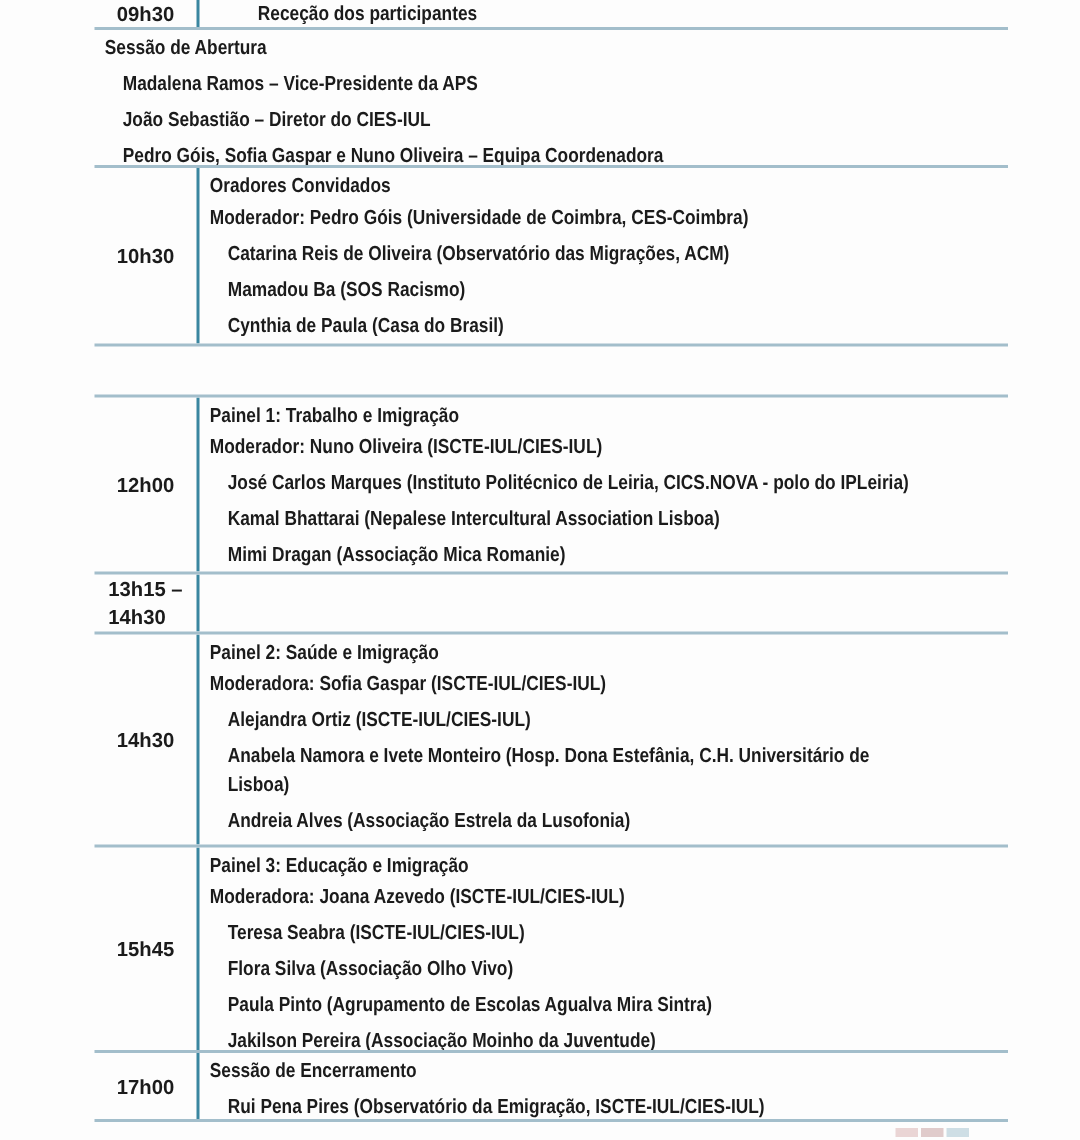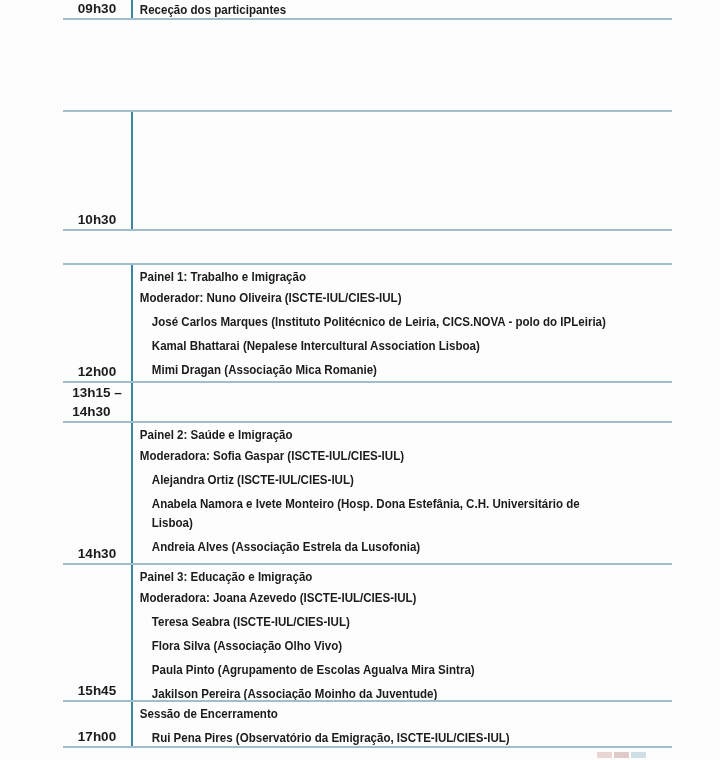--- a/index.html
+++ b/index.html
@@ -11,24 +11,24 @@
   *{box-sizing:border-box;margin:0;padding:0;}
   body{width:720px;height:760px;background:var(--bg);
        font-family:"Liberation Sans","DejaVu Sans",sans-serif;
        font-weight:bold;color:var(--text);position:relative;overflow:hidden;}
   .page{position:absolute;inset:0;}
   .table{position:absolute;left:63px;top:0;width:609px;}
   .row{display:flex;border-bottom:2px solid var(--h-line);overflow:hidden;}
   .r0{height:20px}.r1{height:92px}.r2{height:119px}.r3{height:34px}
   .r4{height:118px}.r5{height:40px}.r6{height:142px}.r7{height:137px}.r8{height:46px}
   .time{width:70px;flex:0 0 70px;border-right:2px solid var(--v-line);
-        display:flex;align-items:flex-end;justify-content:center;}
+        display:flex;align-items:center;justify-content:center;}
   .time-text{font-size:13.5px;line-height:19px;white-space:pre-line;text-align:left;}
   .content{flex:1;overflow:hidden;}
-  .vcenter .content{display:flex;align-items:center;}
+  .vcenter .content{display:flex;align-items:flex-end;margin-left:32px;}
   .inner{width:117%;transform:scaleX(0.855);transform-origin:0 0;padding:2px 6px 0 0;}
   .vcenter .inner{padding-top:0;}
   .line{font-size:13.5px;line-height:19px;padding-left:8px;}
   .moderator{margin-top:2px;}
   .speaker{padding-left:22px;margin-top:5px;}
   .wrap-narrow{max-width:565px;}
   .watermark{position:absolute;left:597px;top:752px;display:flex;gap:2px;opacity:.55;}
   .watermark span{display:inline-block;width:15px;height:6px;}
 </style>
 </head>
@@ -42,25 +42,42 @@
         <span class="time-text">09h30</span>
       </div>
       <div class="content">
         <div class="inner">
           <p class="line plain">Receção dos participantes</p>
         </div>
       </div>
     </div>
 
     <div class="row r1">
+      <div class="content">
+        <div class="inner">
+          <p class="line title">Sessão de Abertura</p>
+          <p class="line speaker">Madalena Ramos – Vice-Presidente da APS</p>
+          <p class="line speaker">João Sebastião – Diretor do CIES-IUL</p>
+          <p class="line speaker">Pedro Góis, Sofia Gaspar e Nuno Oliveira – Equipa Coordenadora</p>
+        </div>
+      </div>
     </div>
 
     <div class="row r2">
       <div class="time">
         <span class="time-text">10h30</span>
+      </div>
+      <div class="content">
+        <div class="inner">
+          <p class="line title">Oradores Convidados</p>
+          <p class="line moderator">Moderador: Pedro Góis (Universidade de Coimbra, CES-Coimbra)</p>
+          <p class="line speaker">Catarina Reis de Oliveira (Observatório das Migrações, ACM)</p>
+          <p class="line speaker">Mamadou Ba (SOS Racismo)</p>
+          <p class="line speaker">Cynthia de Paula (Casa do Brasil)</p>
+        </div>
       </div>
     </div>
 
     <div class="row r3 vcenter">
     </div>
 
     <div class="row r4">
       <div class="time">
         <span class="time-text">12h00</span>
       </div>

